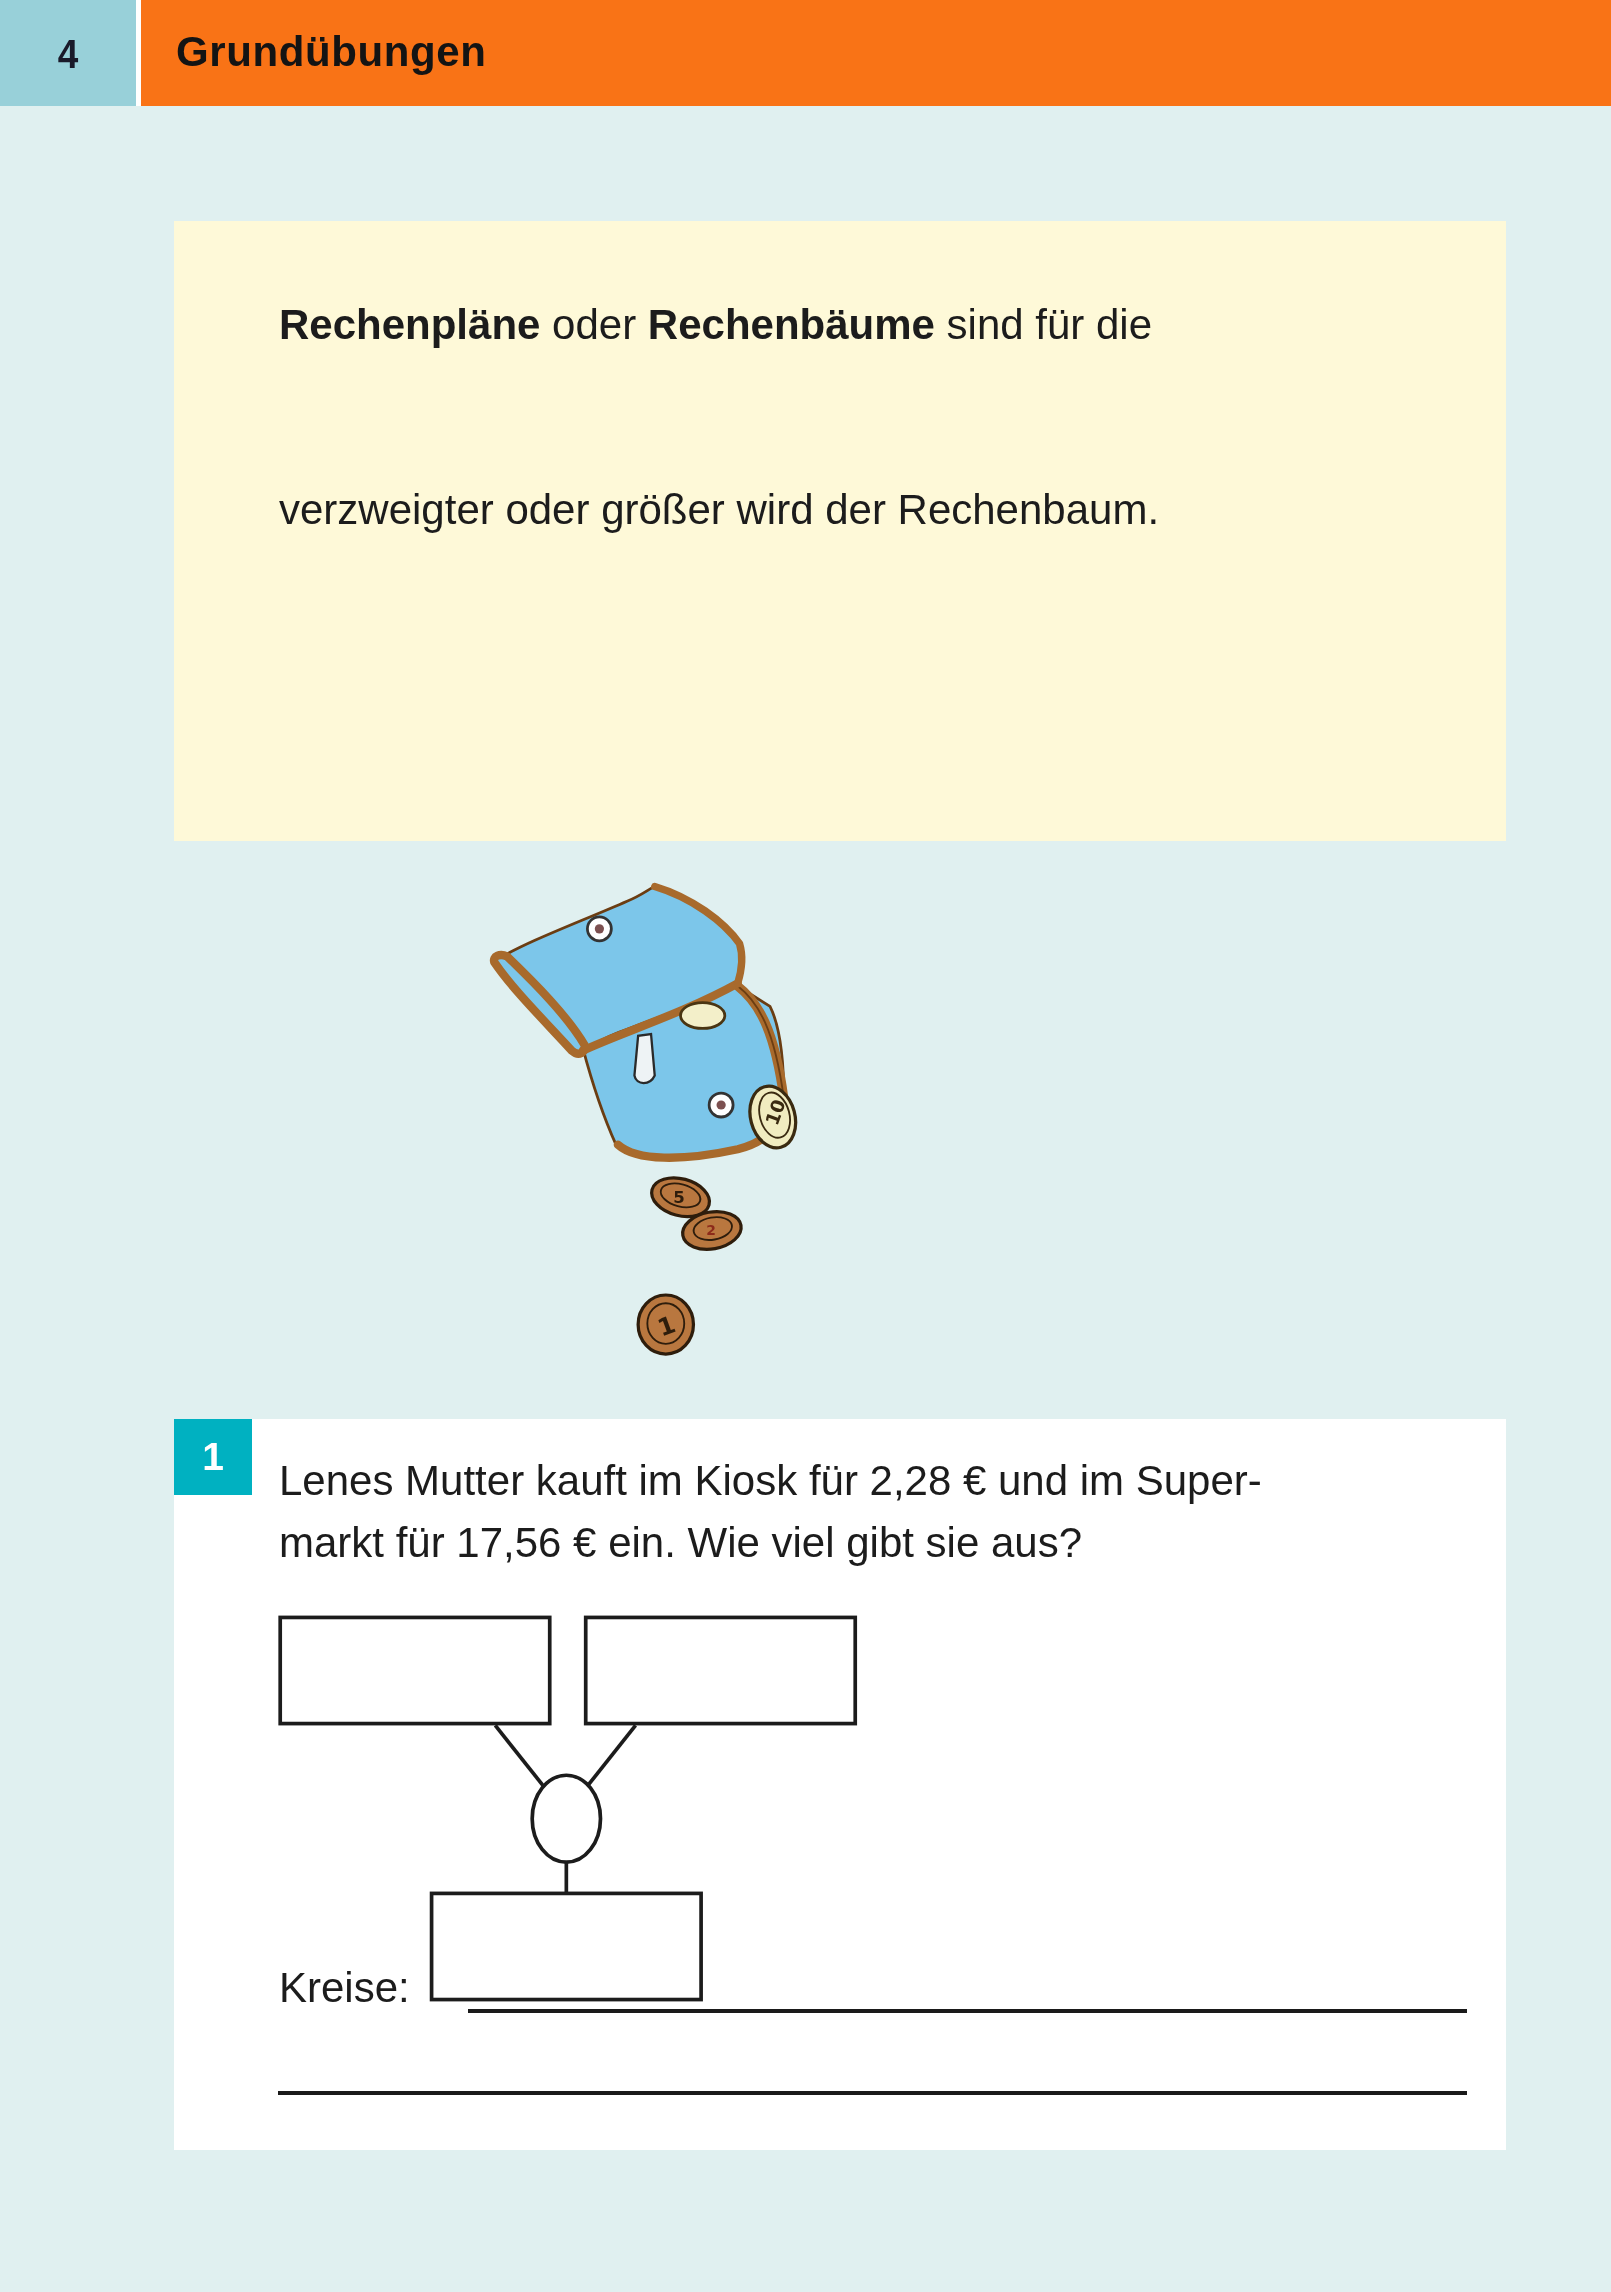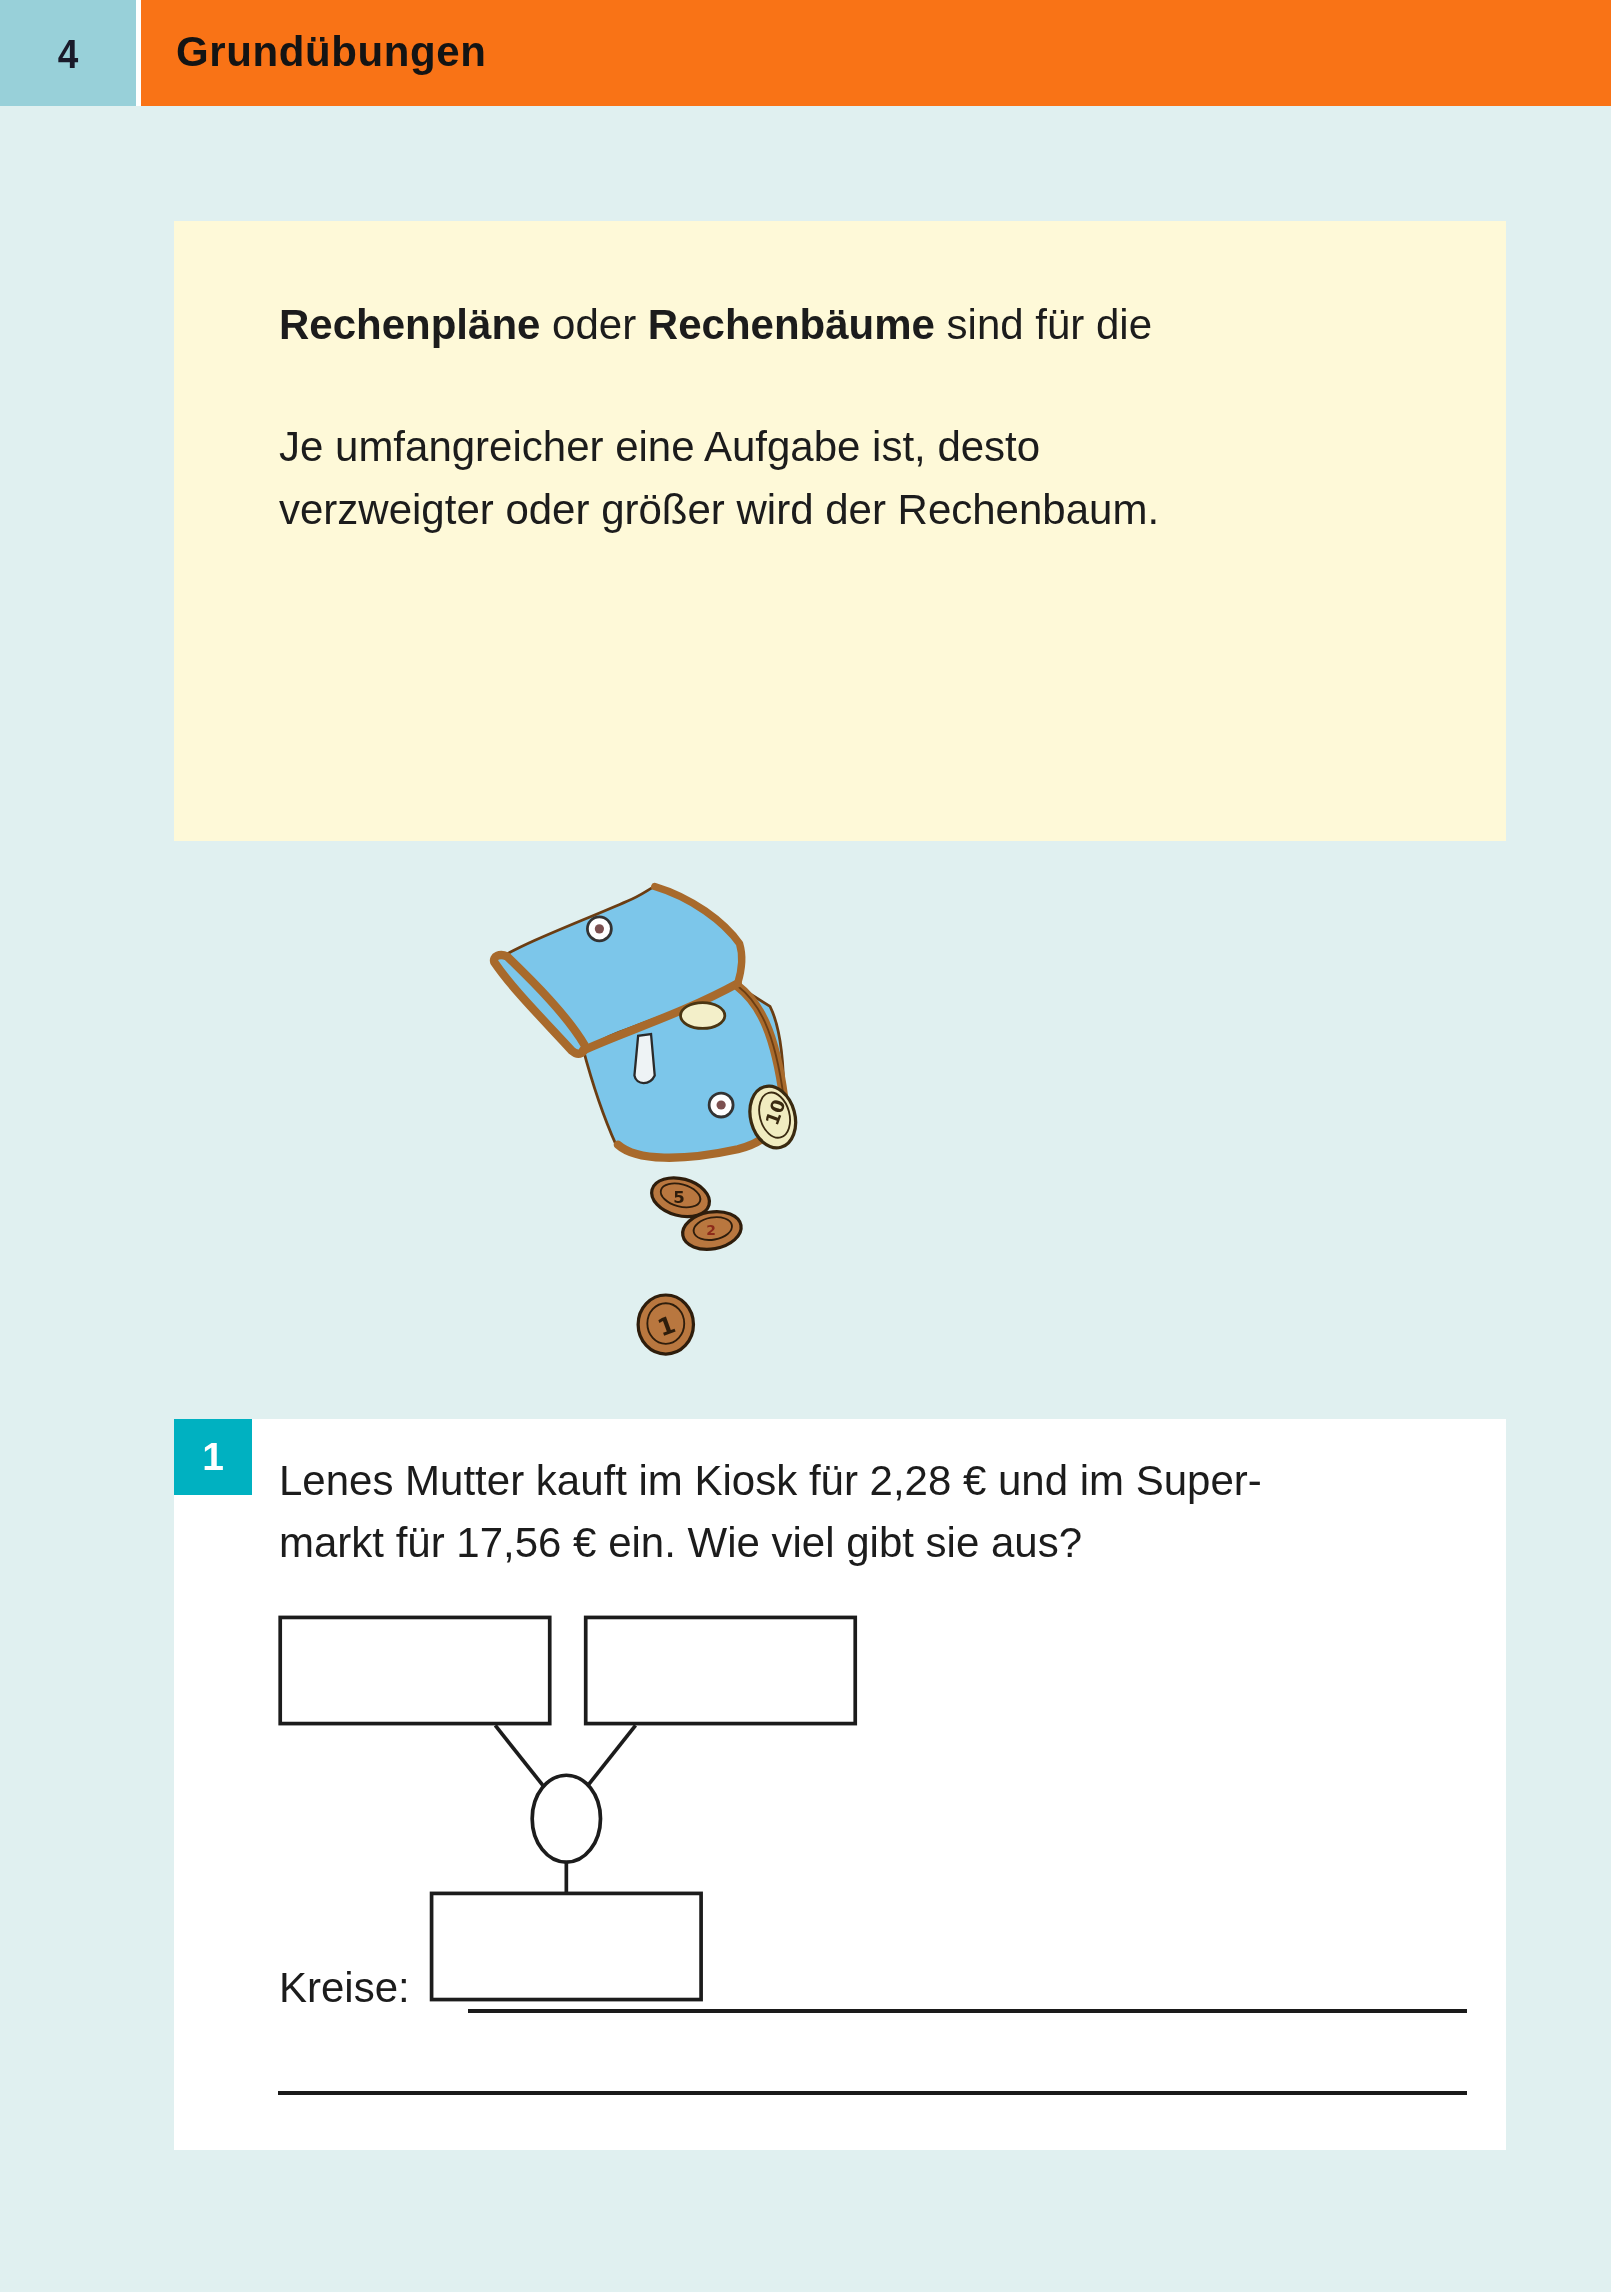--- a/index.html
+++ b/index.html
@@ -52,21 +52,21 @@
 <div class="abs header-bar">
   <div class="header-title">Grundübungen</div>
 </div>
 
 <div class="abs info-box">
   <div class="info-text">
     <p class="info-para">
       <b>Rechenpläne</b><span> oder </span><b>Rechenbäume</b><span> sind für die</span><br>
     </p>
     <p class="info-para">
-      <span>Je umfangreicher eine Aufgabe ist, desto</span><br>
+      <br>
       <span>verzweigter oder größer wird der Rechenbaum.</span>
     </p>
   </div>
 </div>
 
 <svg class="abs illustration" viewBox="0 0 400 540" width="369" height="498">
   <g stroke="#6b3d12" stroke-width="3" stroke-linejoin="round">
 
     <path d="M132 195 C140 225 150 260 168 300 C185 320 230 315 300 305 C330 300 345 280 350 250 C350 200 345 170 335 150 L300 128 Z" fill="#7cc6ea"></path>
 

